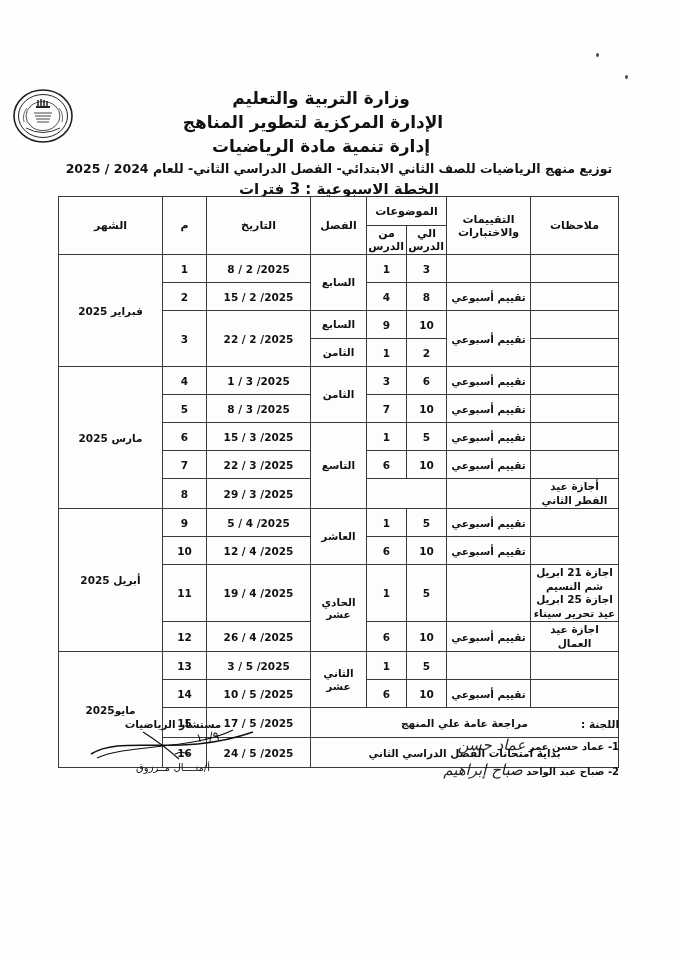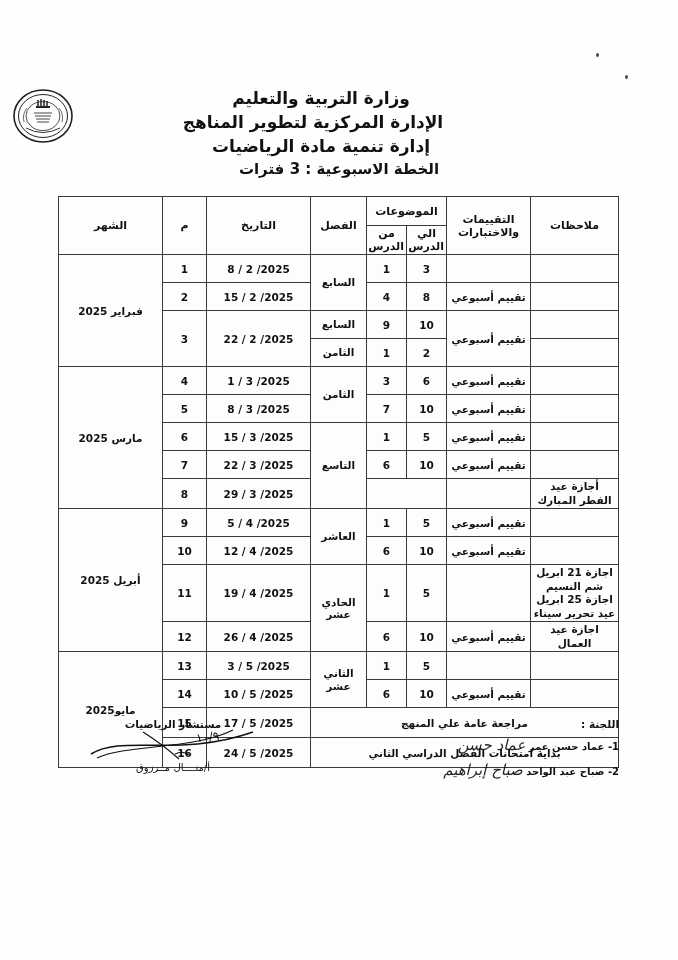--- a/index.html
+++ b/index.html
@@ -214,20 +214,21 @@
         <path d="M14 40 q17 9 34 0" stroke="#333" stroke-width="1" fill="none"></path>
         <path d="M12 34 q-2 -8 3 -14" stroke="#444" stroke-width=".8" fill="none"></path>
         <path d="M50 34 q2 -8 -3 -14" stroke="#444" stroke-width=".8" fill="none"></path>
       </svg>
     </div>
 
     <div class="head-lines">
       <div class="hl-1">وزارة التربية والتعليم</div>
       <div class="hl-2">الإدارة المركزية لتطوير المناهج</div>
       <div class="hl-3">إدارة تنمية مادة الرياضيات</div>
+      <div class="hl-4">توزيع منهج الرياضيات للصف الثاني الابتدائي- الفصل الدراسي الثاني- للعام 2024 / 2025</div>
       <div class="hl-5">الخطة الاسبوعية : 3 فترات</div>
     </div>
   </div>
 
   <div class="tbl-wrap">
     <table class="sched">
       <colgroup>
         <col class="c-notes">
           <col class="c-assess">
           <col class="c-to">
@@ -315,21 +316,21 @@
           </tr>
           <tr>
             <td class="row-h notes-cell"></td>
             <td class="row-h ">تقييم أسبوعي</td>
             <td class="row-h num-cell">10</td>
             <td class="row-h num-cell">6</td>
             <td class="row-h date-cell">2025/ 3 / 22</td>
             <td class="row-h num-cell" rowspan="1">7</td>
           </tr>
           <tr>
-            <td class="row-h notes-cell">أجازة عيد الفطر المبارك</td>
+            <td class="row-h notes-cell">أجازة عيد الفطر الثاني</td>
             <td class="row-h "></td>
             <td class="row-h empty-cell" colspan="2"></td>
             <td class="row-h date-cell">2025/ 3 / 29</td>
             <td class="row-h num-cell" rowspan="1">8</td>
           </tr>
           <tr>
             <td class="row-h notes-cell"></td>
             <td class="row-h ">تقييم أسبوعي</td>
             <td class="row-h num-cell">5</td>
             <td class="row-h num-cell">1</td>

